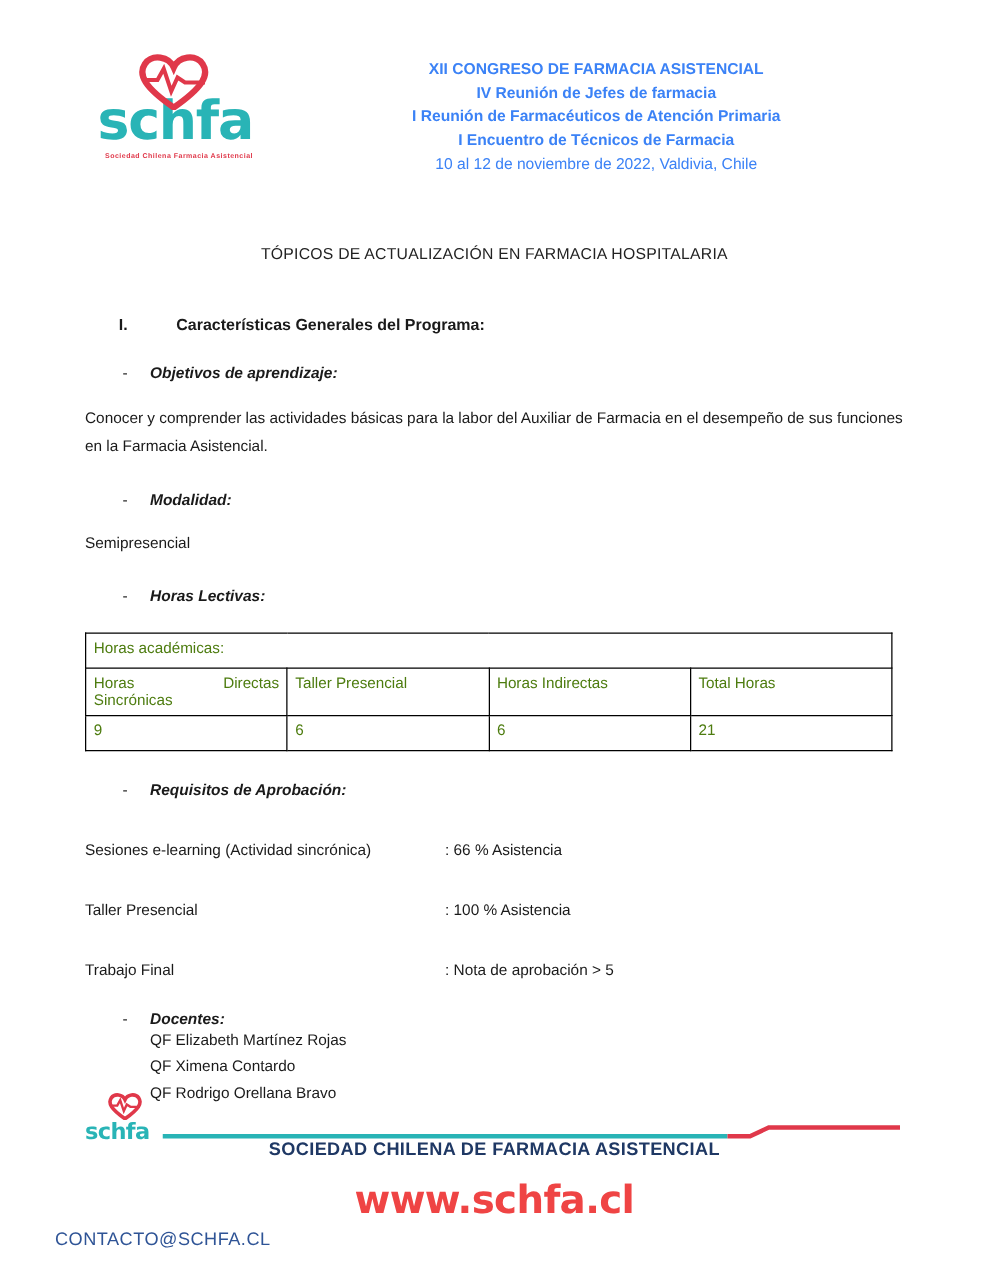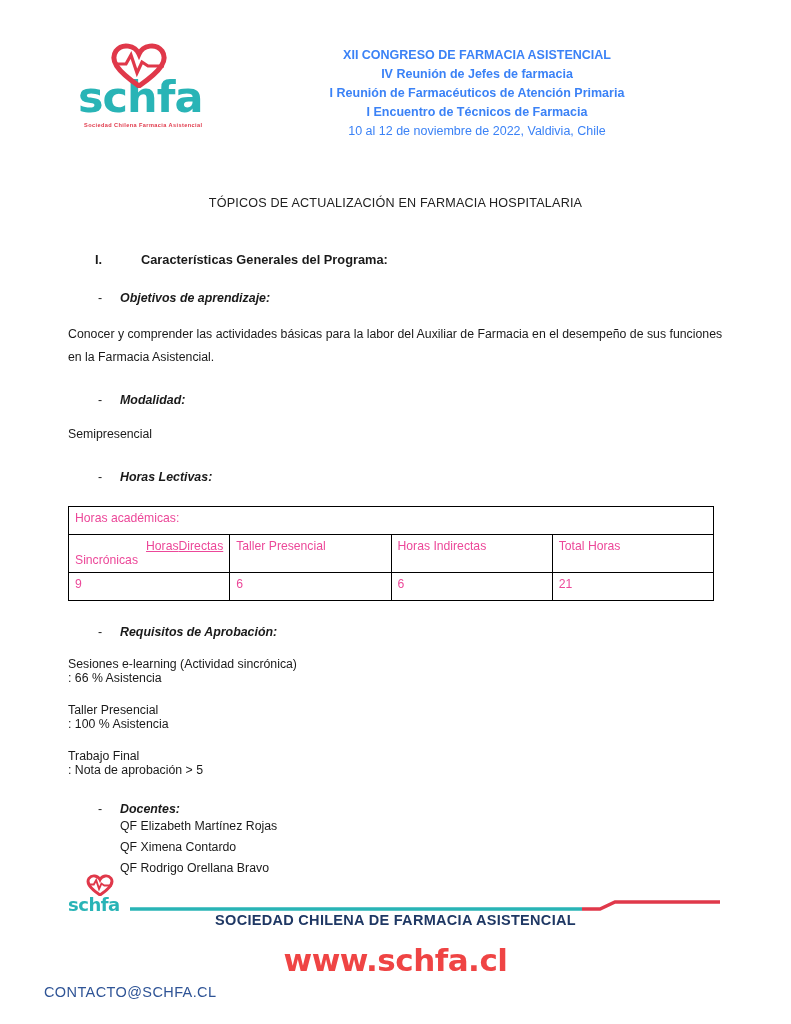--- a/index.html
+++ b/index.html
@@ -132,36 +132,34 @@
     margin-top: 22px;
     border-collapse: collapse;
     width: 646px;
     table-layout: fixed;
   }
   table.hours td {
     border: 1px solid #000;
     font-size: 12.2px;
     padding: 4px 6px 5px 6px;
     vertical-align: top;
-    color: #ec4899;
+    color: #4d7c0f;
     height: 18px;
   }
   td.hdr-span { }
   .dir-cell {
     display: flex;
-    justify-content: flex-end;
-    text-decoration: underline;
+    justify-content: space-between;
   }
 
   
   .req-row {
-    margin-top: 18px;
+    margin-top: 34px;
     font-size: 12.3px;
     display: flex;
-    flex-direction: column;
   }
   .req-label { width: 288px; }
   .req-value { }
 
   .certifica {
     margin-top: 26px;
     margin-left: 30px;
     font-size: 12.4px;
     font-style: italic;
     font-weight: bold;

